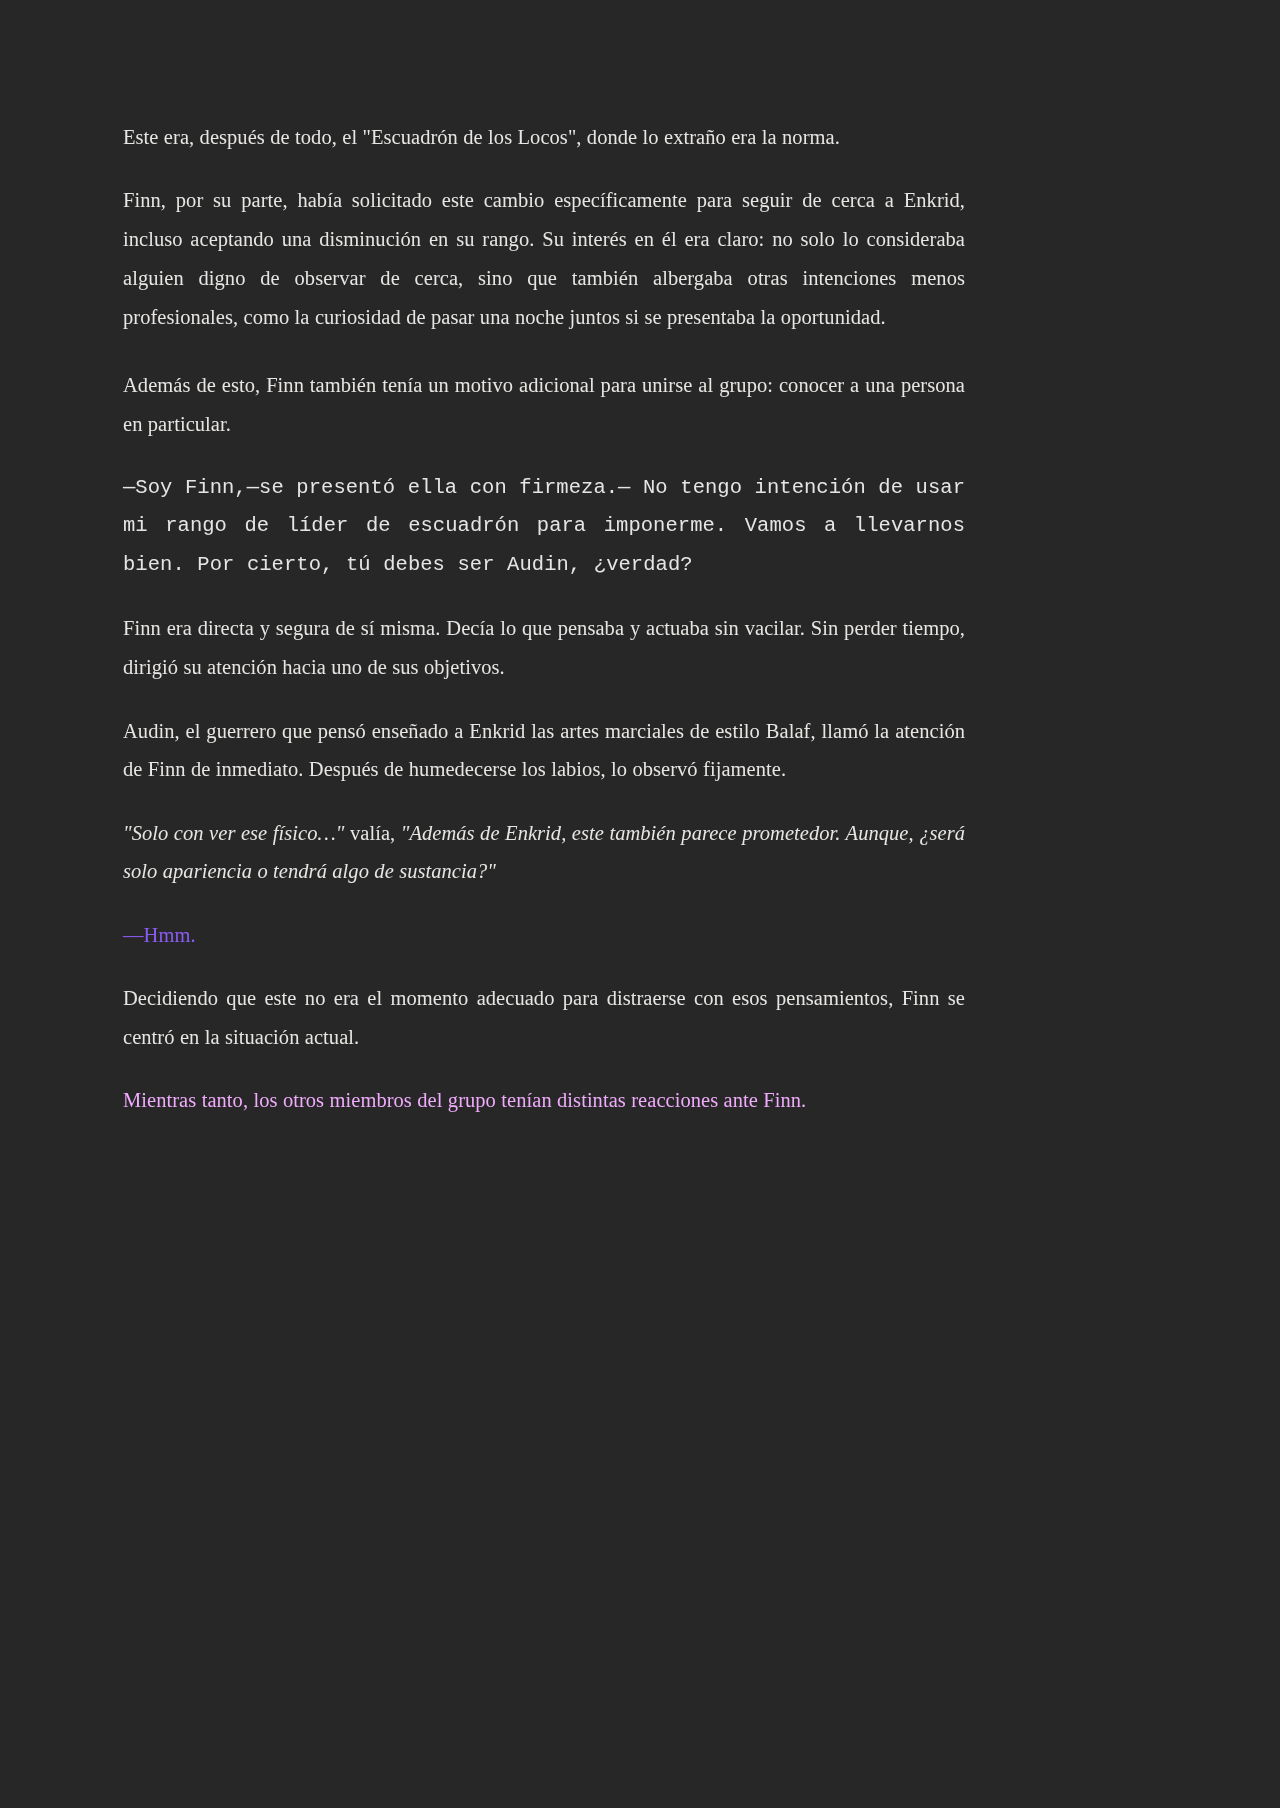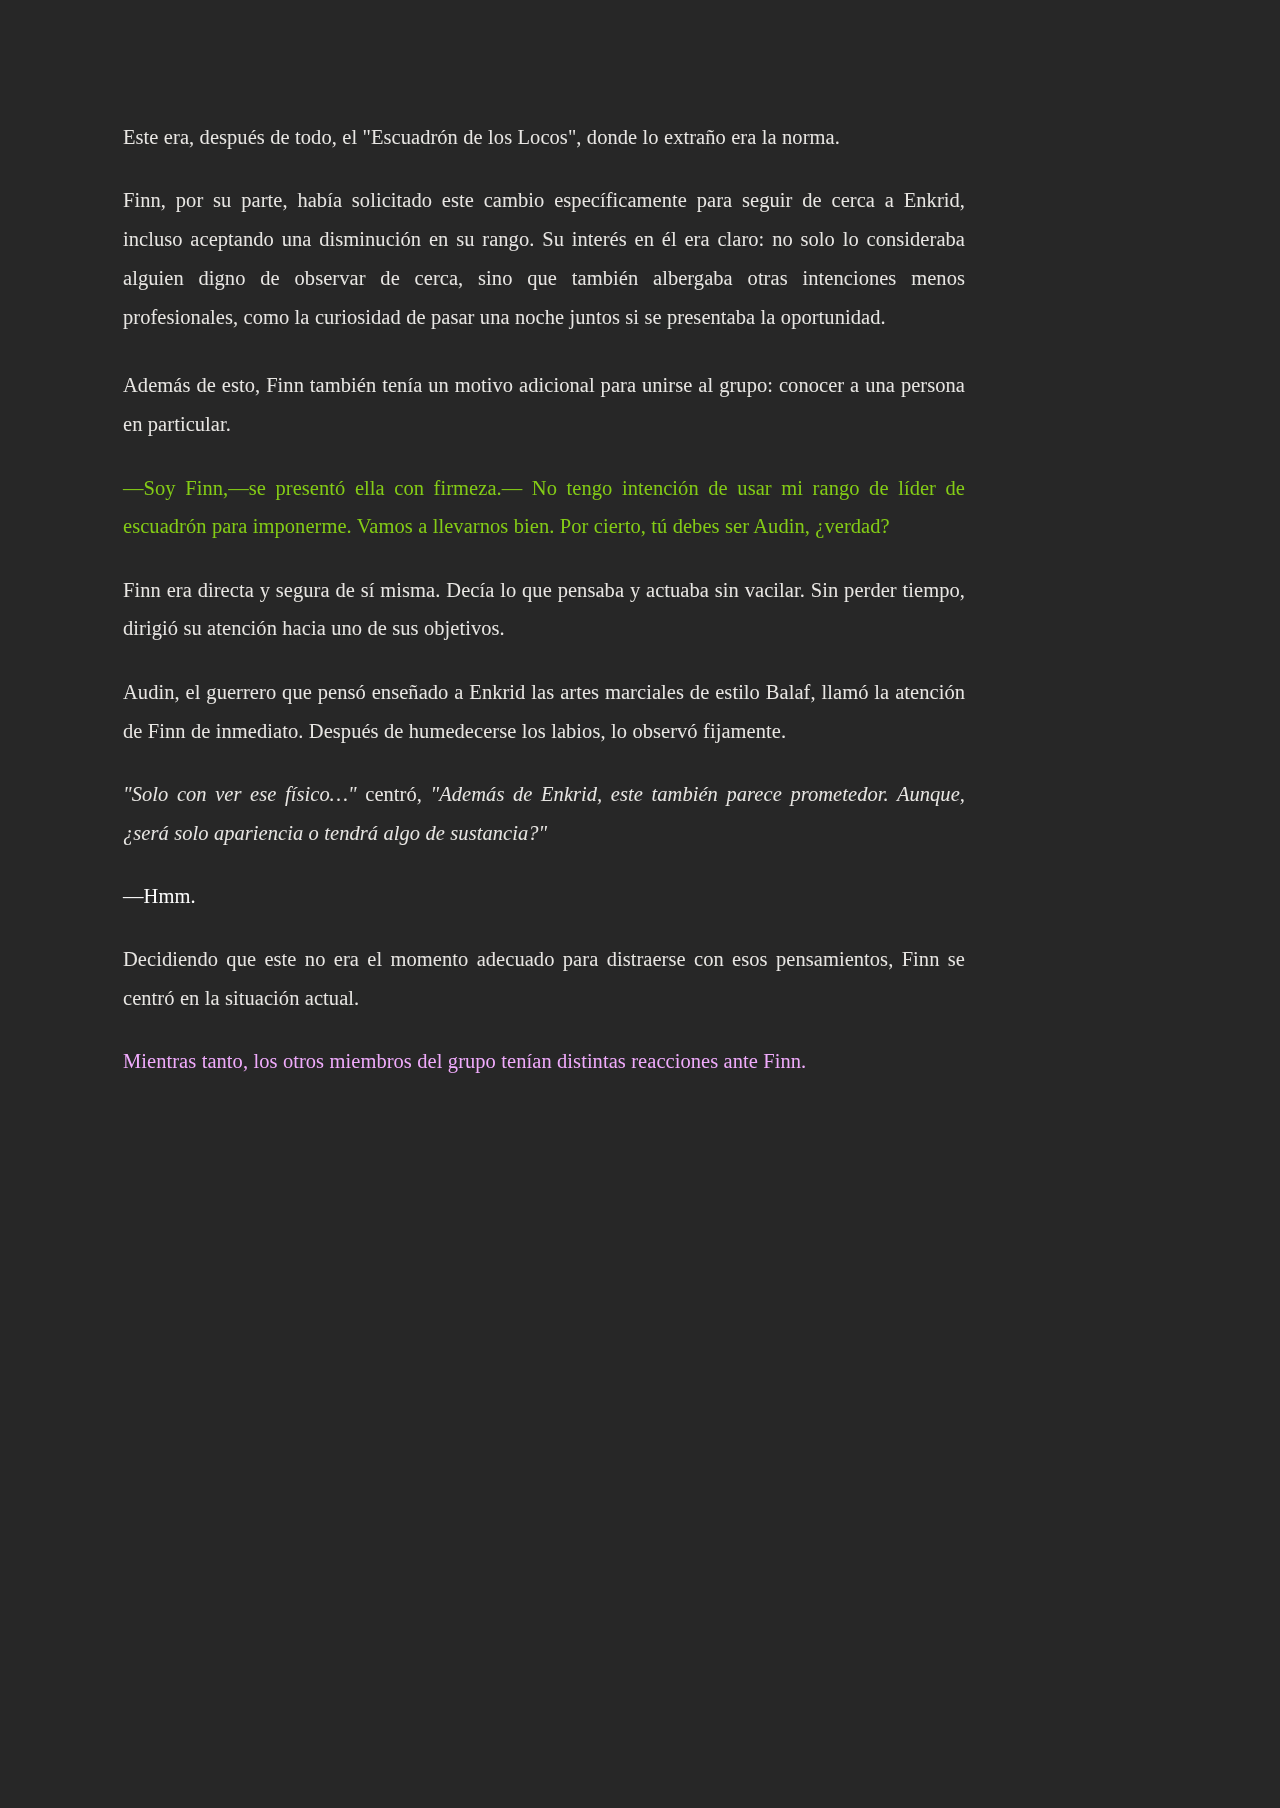--- a/index.html
+++ b/index.html
@@ -58,30 +58,30 @@
 
 <div class="reader-page" style="background: rgb(39, 39, 39);">
   <article class="chapter-body">
 
     <p class="para" style="color: rgb(232, 230, 227);">Este era, después de todo, el "Escuadrón de los Locos", donde lo extraño era la norma.</p>
 
     <p class="para" style="color: rgb(232, 230, 227);">Finn, por su parte, había solicitado este cambio específicamente para seguir de cerca a Enkrid, incluso aceptando una disminución en su rango. Su interés en él era claro: no solo lo consideraba alguien digno de observar de cerca, sino que también albergaba otras intenciones menos profesionales, como la curiosidad de pasar una noche juntos si se presentaba la oportunidad.</p>
 
     <p class="para" style="color: rgb(232, 230, 227); margin-top: 30px;">Además de esto, Finn también tenía un motivo adicional para unirse al grupo: conocer a una persona en particular.</p>
 
-    <p class="para" style="color: #84cc16;">—Soy Finn,—se presentó ella con firmeza.— No tengo intención de usar mi rango de líder de escuadrón para imponerme. Vamos a llevarnos bien. Por cierto, tú debes ser Audin, ¿verdad?</p>
+    <p class="para" style="color: #e5e5e5; font-family: Liberation Mono, monospace;">—Soy Finn,—se presentó ella con firmeza.— No tengo intención de usar mi rango de líder de escuadrón para imponerme. Vamos a llevarnos bien. Por cierto, tú debes ser Audin, ¿verdad?</p>
 
     <p class="para" style="color: rgb(232, 230, 227);">Finn era directa y segura de sí misma. Decía lo que pensaba y actuaba sin vacilar. Sin perder tiempo, dirigió su atención hacia uno de sus objetivos.</p>
 
     <p class="para" style="color: rgb(232, 230, 227);">Audin, el guerrero que pensó enseñado a Enkrid las artes marciales de estilo Balaf, llamó la atención de Finn de inmediato. Después de humedecerse los labios, lo observó fijamente.</p>
 
-    <p class="para" style="color: rgb(232, 230, 227);"><span class="italic">"Solo con ver ese físico…"</span><span class="roman"> centró, </span><span class="italic">"Además de Enkrid, este también parece prometedor. Aunque, ¿será solo apariencia o tendrá algo de sustancia?"</span></p>
+    <p class="para" style="color: rgb(232, 230, 227);"><span class="italic">"Solo con ver ese físico…"</span><span class="roman"> valía, </span><span class="italic">"Además de Enkrid, este también parece prometedor. Aunque, ¿será solo apariencia o tendrá algo de sustancia?"</span></p>
 
 
-    <p class="para short" style="color: #ffffff;">—Hmm.</p>
+    <p class="para short" style="color: #8b5cf6;">—Hmm.</p>
 
     <p class="para" style="color: rgb(232, 230, 227);">Decidiendo que este no era el momento adecuado para distraerse con esos pensamientos, Finn se centró en la situación actual.</p>
 
 
     <p class="para short" style="color: #f0abfc;">Mientras tanto, los otros miembros del grupo tenían distintas reacciones ante Finn.</p>
 
   </article>
 </div>
 
 </body></html>

